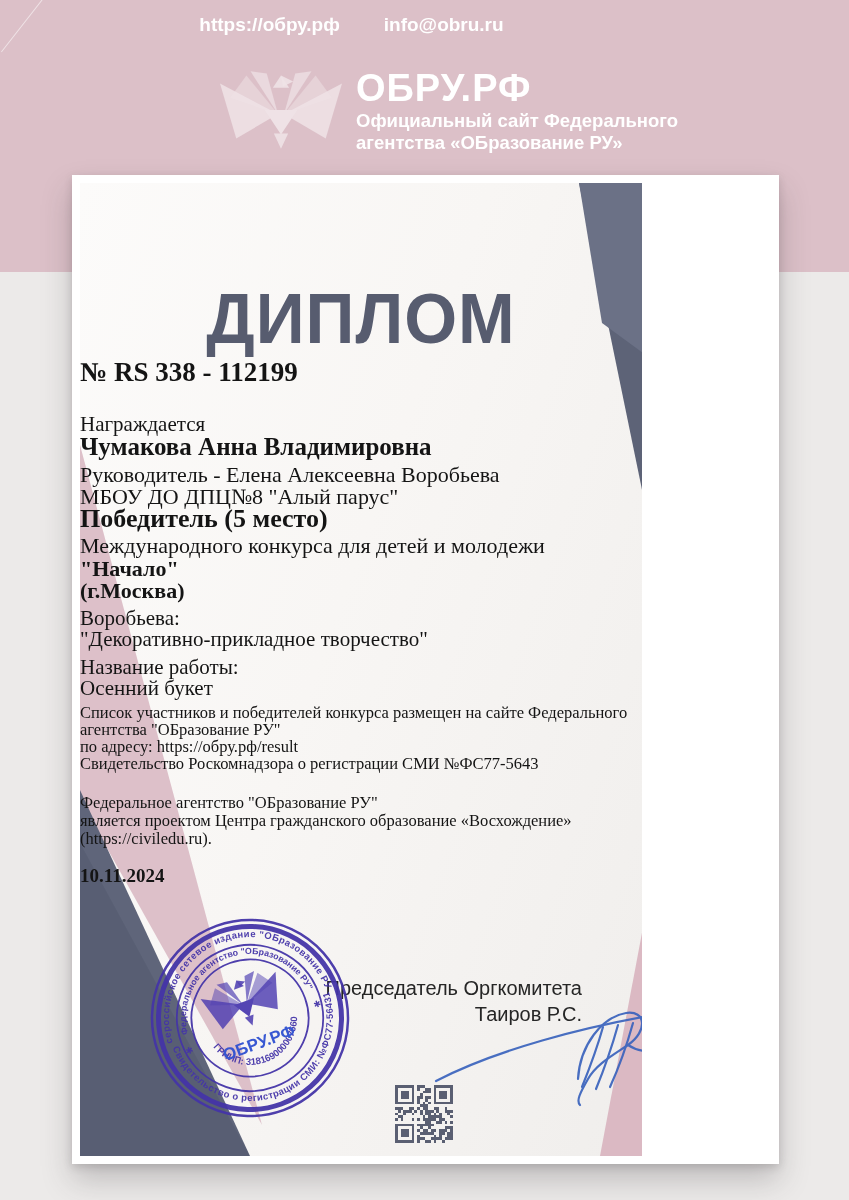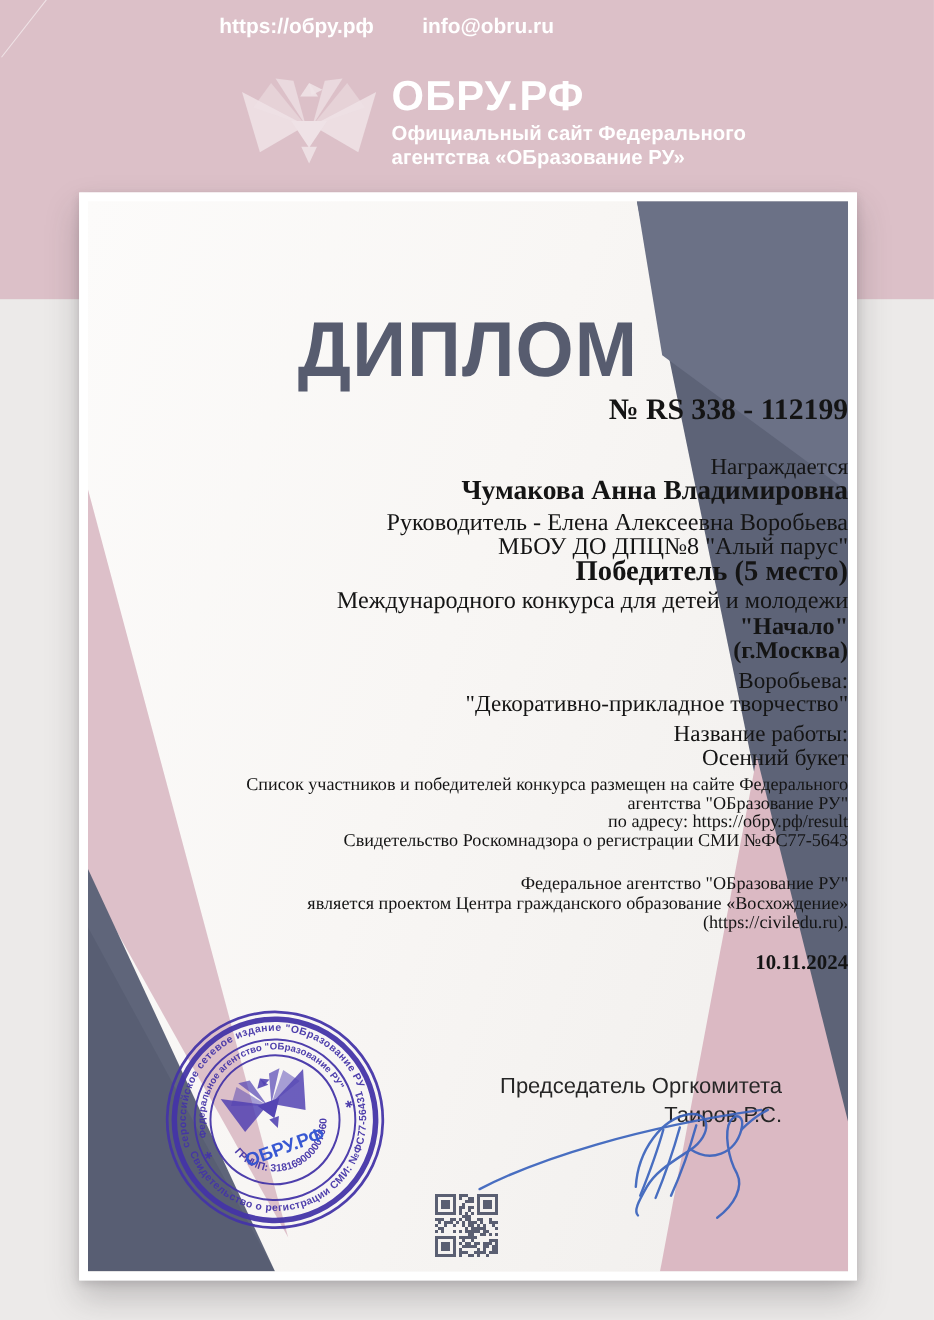--- a/index.html
+++ b/index.html
@@ -18,26 +18,26 @@
   .logo-row{position:absolute;left:220px;top:68px;display:flex;align-items:flex-start;z-index:3;}
   .logo-eagle{opacity:.55;}
   .logo-text{margin-left:14px;color:#fff;}
   .brand-title{font-size:38px;font-weight:700;letter-spacing:1px;line-height:1.1;}
   .brand-sub{font-size:18.5px;font-weight:600;line-height:1.18;margin-top:0;}
 
   
   .card{position:absolute;left:72px;top:175px;width:691px;height:973px;
         background:#fff;border:8px solid #ffffff;
         box-shadow:0 16px 28px rgba(60,55,60,.25), 0 3px 8px rgba(60,55,60,.18);}
-  .paper{position:absolute;left:0;top:0;width:691px;height:973px;
+  .paper{position:absolute;left:0;top:0;width:562px;height:973px;
         background:linear-gradient(110deg,#FCFBFA 0%,#F8F6F4 45%,#F0EEEC 100%);overflow:hidden;}
   .shapes{position:absolute;left:0;top:0;z-index:0;}
 
   
-  .ln{position:absolute;left:0;width:100%;text-align:right;z-index:2;
+  .ln{position:absolute;left:0;width:100%;text-align:left;z-index:2;
       font-family:"Liberation Serif",serif;color:#141414;white-space:nowrap;}
   .b{font-weight:700;}
   .title-line{position:absolute;left:0;width:100%;text-align:center;z-index:2;top:96px;
       font-family:"Liberation Sans",sans-serif;font-weight:700;font-size:68px;
       letter-spacing:1px;color:#575C6F;transform:scaleY(1.04);}
   .num{top:174px;font-size:27px;}
   .awarded{top:229px;font-size:21px;}
   .name{top:250px;font-size:25px;}
   .sup{top:279px;font-size:22px;}
   .inst{top:301px;font-size:22px;}

